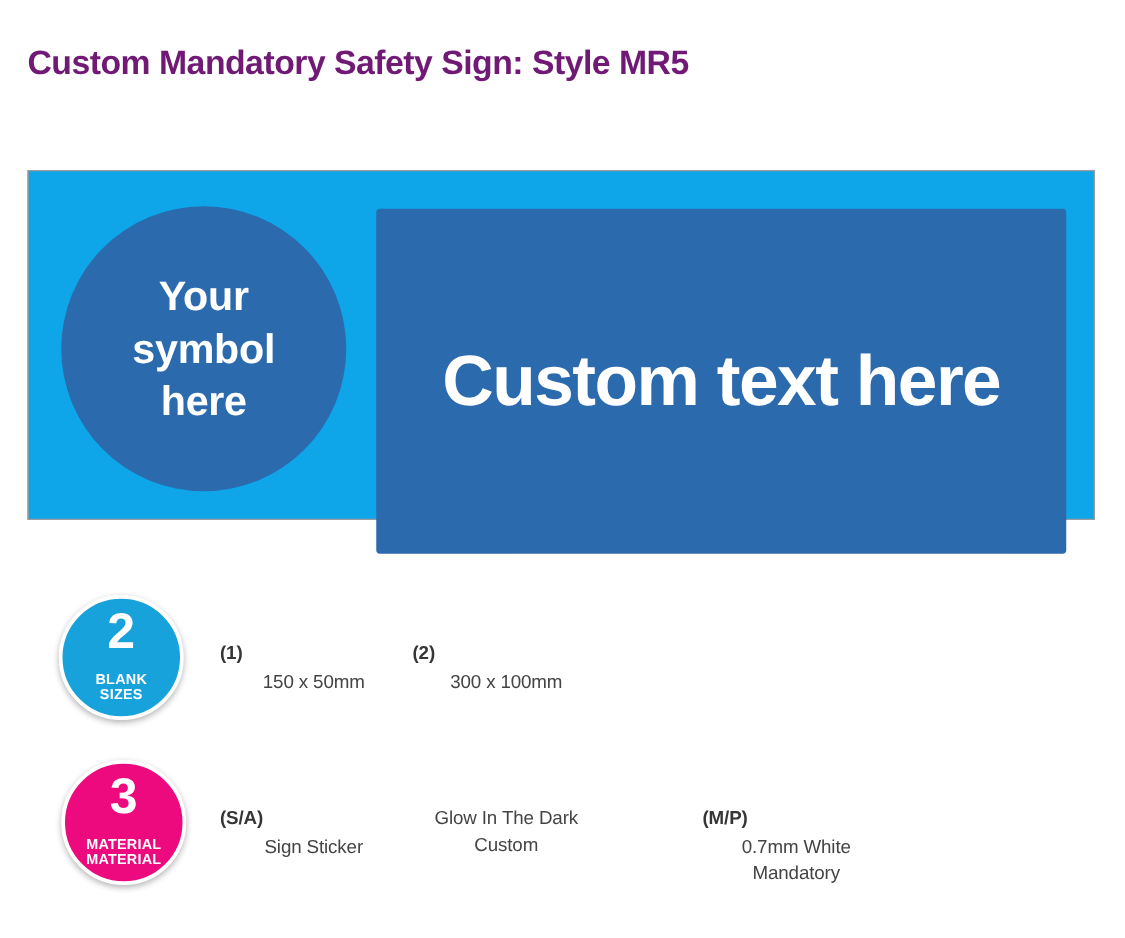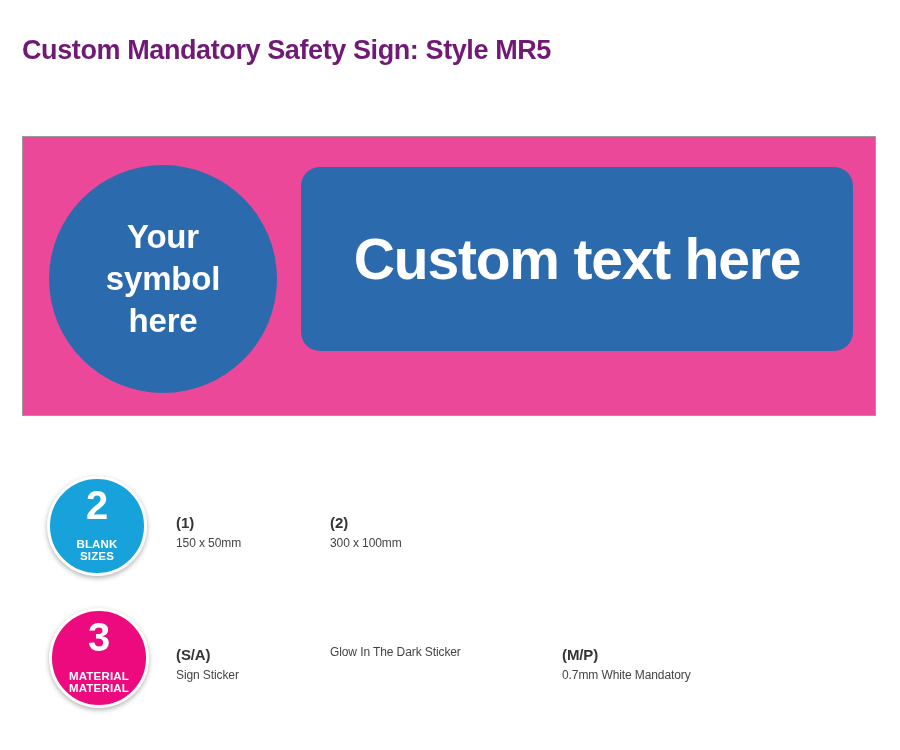--- a/index.html
+++ b/index.html
@@ -31,21 +31,21 @@
 
   
   .sign-frame {
     position: absolute;
     left: 22px;
     top: 136px;
     width: 854px;
     height: 280px;
     border: 1px solid #9b9b9b;
     box-sizing: border-box;
-    background: #ec4899;
+    background: #0ea5e9;
   }
 
   .sign-inner {
     position: relative;
     width: 100%;
     height: 100%;
   }
 
   
   .symbol-circle {
@@ -69,22 +69,22 @@
     letter-spacing: -0.2px;
     padding: 0 18px;
   }
 
   
   .text-panel {
     position: absolute;
     left: 278px;
     top: 30px;
     width: 552px;
-    height: 184px;
-    border-radius: 19px;
+    height: 276px;
+    border-radius: 3px;
     background: #2C6AAE;
     display: flex;
     align-items: center;
     justify-content: center;
   }
   .text-panel-label {
     color: #ffffff;
     font-size: 57px;
     font-weight: bold;
     letter-spacing: -1.2px;
@@ -159,25 +159,26 @@
   .option-item.col-2 { left: 348px; margin-left: 38px; }
 
   .option-code {
     font-size: 15px;
     font-weight: bold;
     color: #353535;
     line-height: 1.5;
     letter-spacing: -0.1px;
   }
   .option-desc {
-    font-size: 12px;
+    font-size: 15px;
     font-weight: normal;
     color: #444444;
     line-height: 1.45;
     letter-spacing: -0.1px;
+    text-align: center;
   }
 </style>
 </head>
 <body>
 
 <h1 class="page-title">Custom Mandatory Safety Sign: Style MR5</h1>
 
 <div class="sign-frame">
   <div class="sign-inner">
 
@@ -224,21 +225,21 @@
       <span>MATERIAL</span>
     </div>
   </div>
 
   <div class="option-items">
     <div class="option-item col-0">
       <div class="option-code">(S/A)</div>
       <div class="option-desc">Sign Sticker</div>
     </div>
     <div class="option-item col-1">
-      <div class="option-desc">Glow In The Dark Sticker</div>
+      <div class="option-desc">Glow In The Dark Custom</div>
     </div>
     <div class="option-item col-2">
       <div class="option-code">(M/P)</div>
       <div class="option-desc">0.7mm White Mandatory</div>
     </div>
   </div>
 
 </div>
 
 </body></html>

